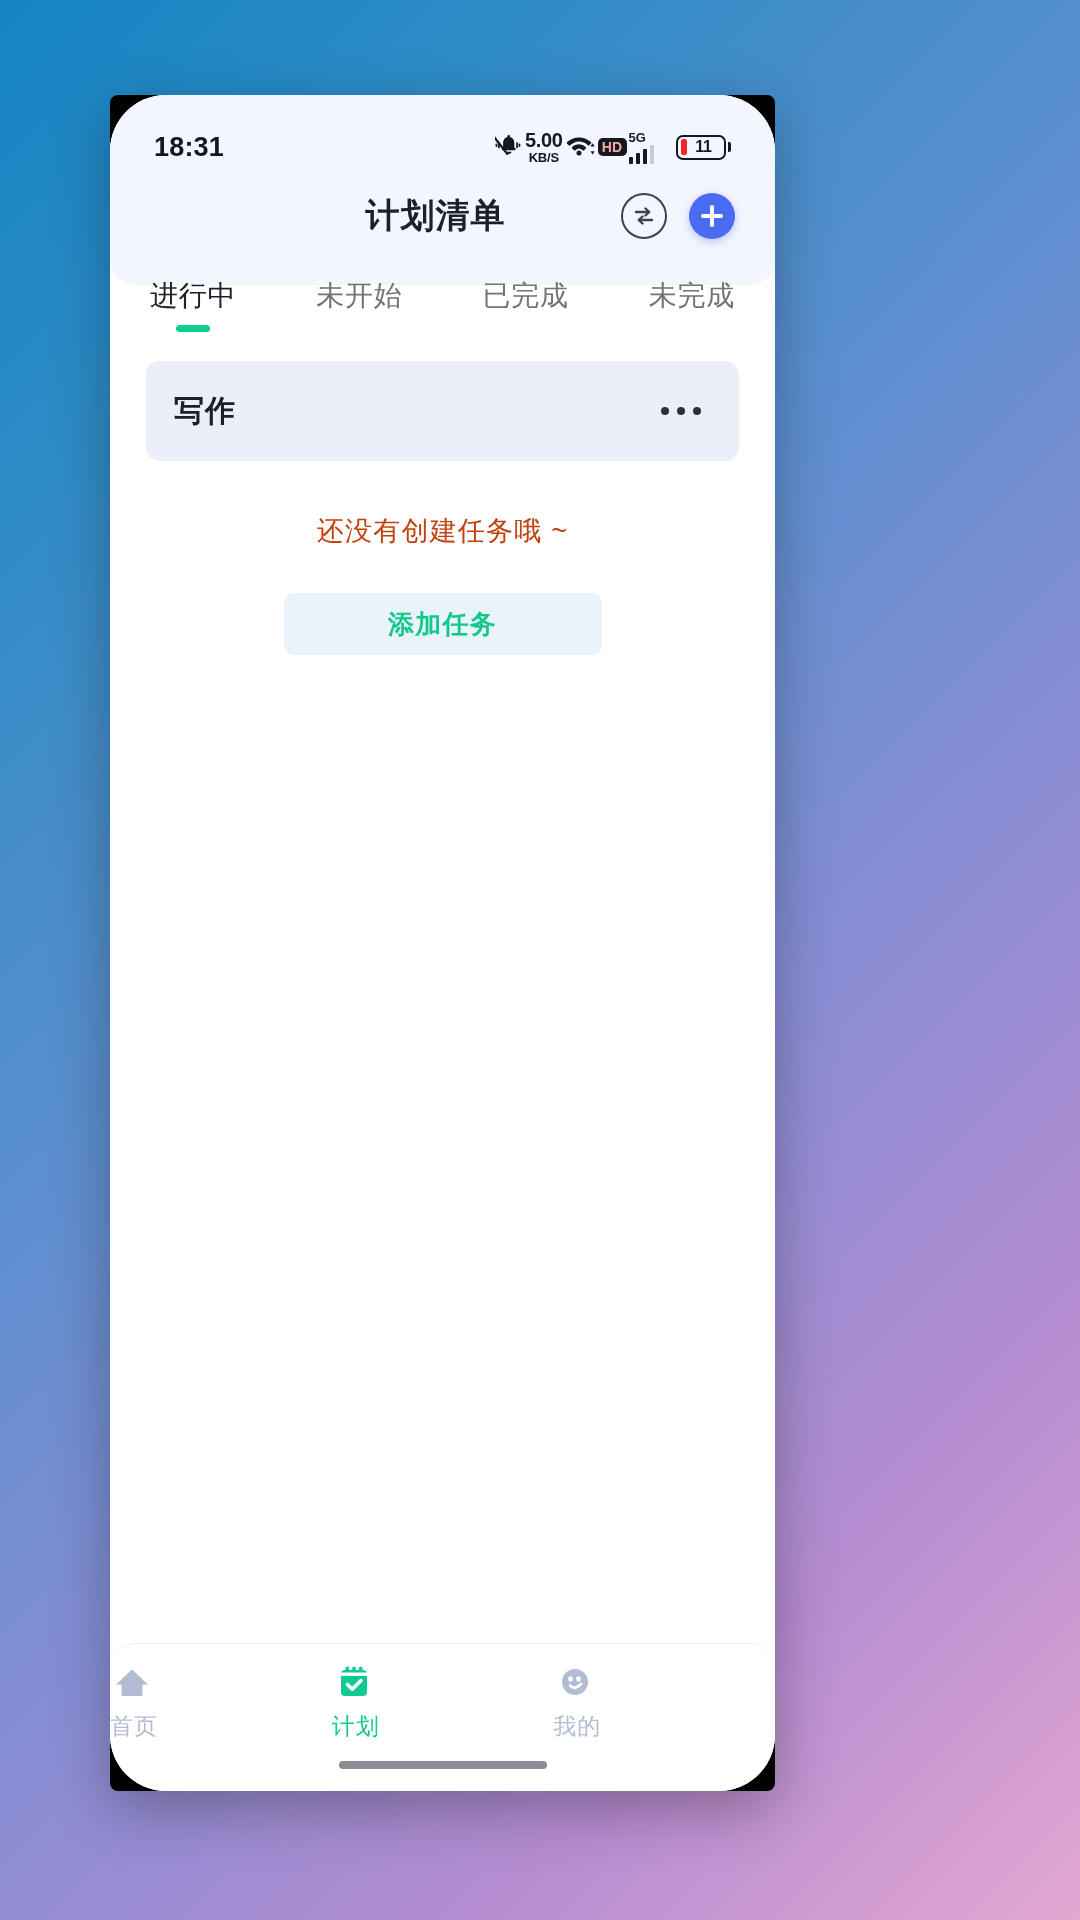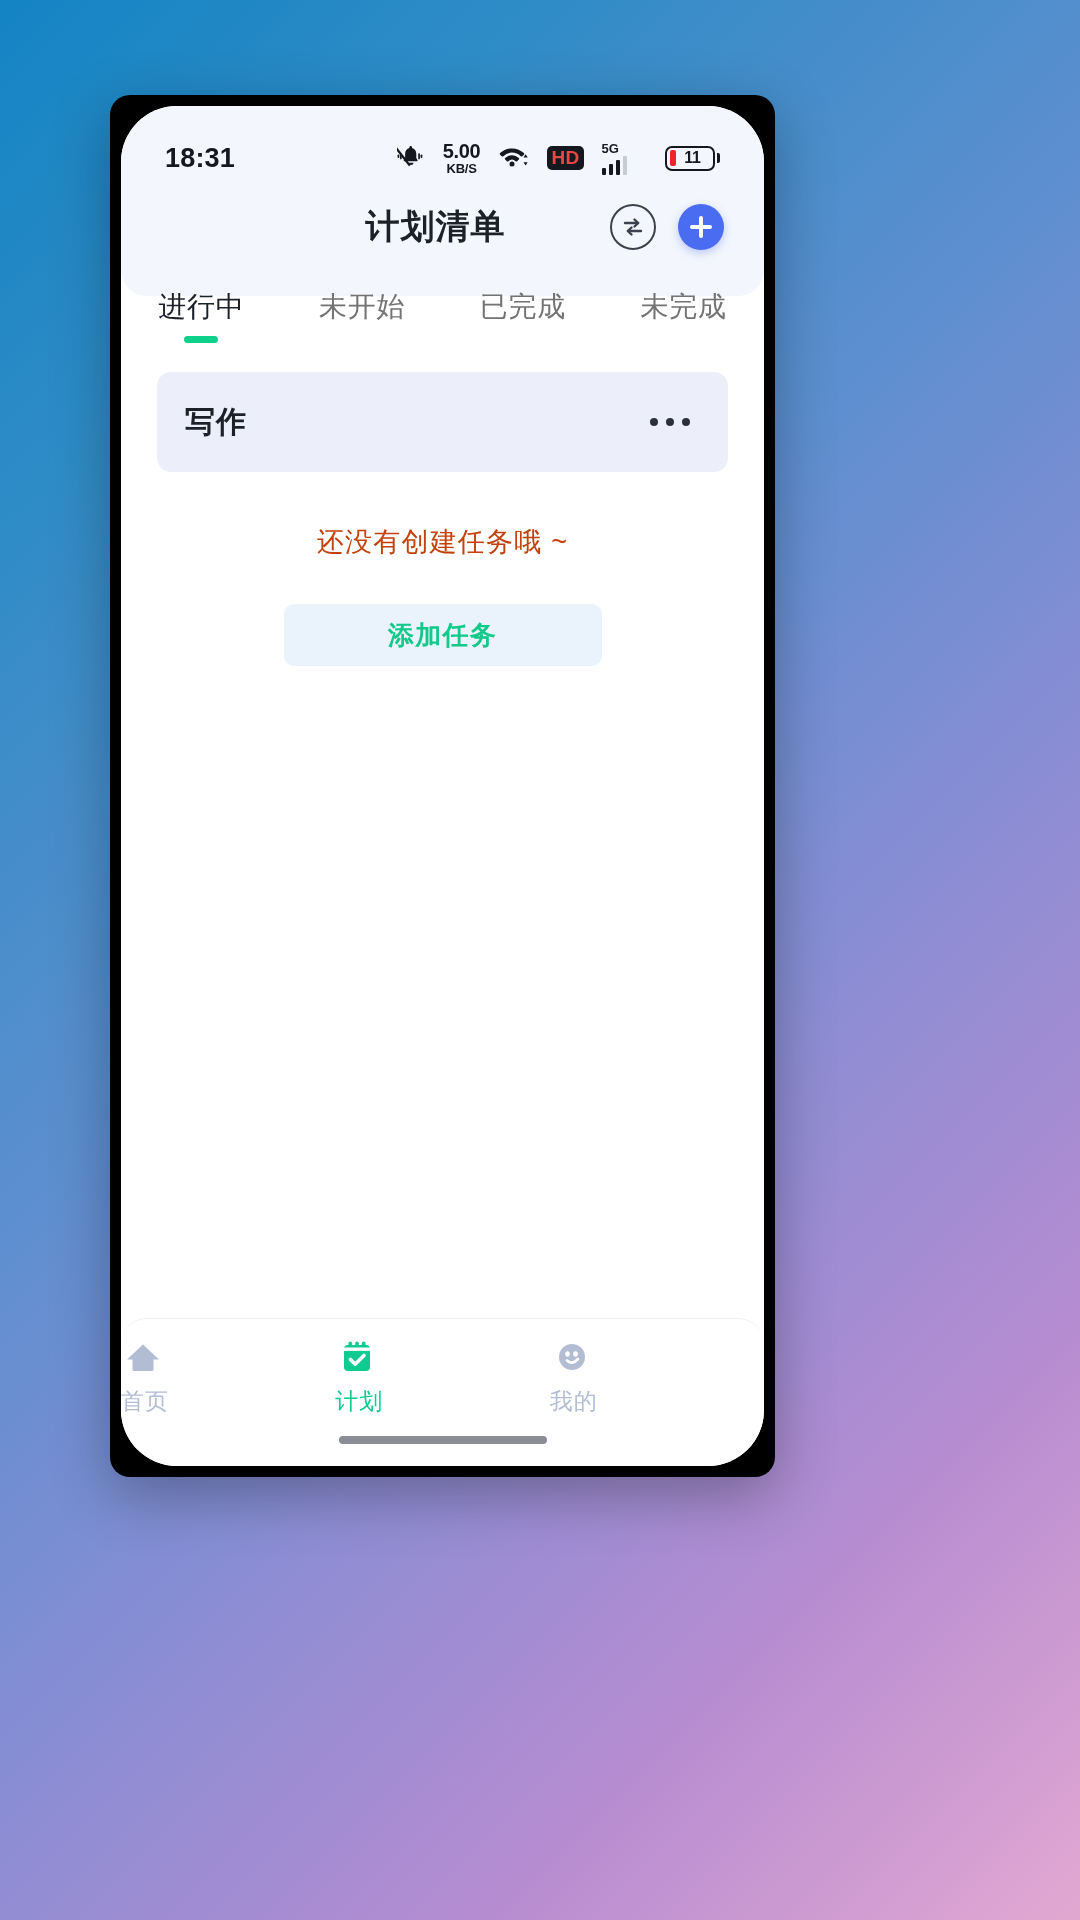--- a/index.html
+++ b/index.html
@@ -9,25 +9,24 @@
     overflow:hidden;
   }
   body {
     background:linear-gradient(135deg, #1484c4 0%, #2f8cc6 18%, #5f8fd0 42%, #8e8dd4 62%, #b68cd1 80%, #e2a8d2 100%);
     position:relative;
   }
 
   
   #phone-frame {
     position:absolute; left:110px; top:95px;
-    width:665px; height:1382px;
+    width:665px; height:1696px;
     background:#000;
-    border-radius:20px;
+    border-radius:8px;
     box-shadow:0 18px 60px rgba(0,0,0,.30);
-    padding:11px;
   }
   #phone-screen {
     width:100%; height:100%;
     background:#ffffff;
     border-radius:56px;
     overflow:hidden;
     position:relative;
     display:flex; flex-direction:column;
   }
 
@@ -39,30 +38,30 @@
     padding:26px 44px 0 44px;
     flex:0 0 auto;
     position:relative;
   }
   #status-time {
     font-size:27px; font-weight:600; color:#15181f;
     letter-spacing:.2px;
   }
   #status-right {
     margin-left:auto;
-    display:flex; align-items:center; gap:18px;
+    display:flex; align-items:center; gap:2px;
   }
   .net-speed {
     display:flex; flex-direction:column; align-items:center;
     line-height:1; color:#15181f; margin-right:1px;
   }
   .net-speed .ns-val { font-size:20px; font-weight:600; letter-spacing:-.3px; }
   .net-speed .ns-unit { font-size:13px; font-weight:600; margin-top:1px; letter-spacing:-.2px; }
   .hd-badge {
-    font-size:19px; font-weight:700; color:#ef4444; background:#15181f;
+    font-size:14px; font-weight:700; color:#fca5a5; background:#15181f;
     border-radius:5px; padding:2px 4px; line-height:1.05;
     letter-spacing:.3px;
   }
   .sig-bars { display:flex; align-items:flex-end; gap:2.5px; height:19px; }
   .sig-bars i { width:4.5px; background:#15181f; border-radius:1px; display:block; }
   .sig-bars i:nth-child(1){height:7px}
   .sig-bars i:nth-child(2){height:11px}
   .sig-bars i:nth-child(3){height:15px}
   .sig-bars i:nth-child(4){height:19px; background:#c7cbd4;}
   .sig-wrap { display:flex; flex-direction:column; align-items:flex-start; }

